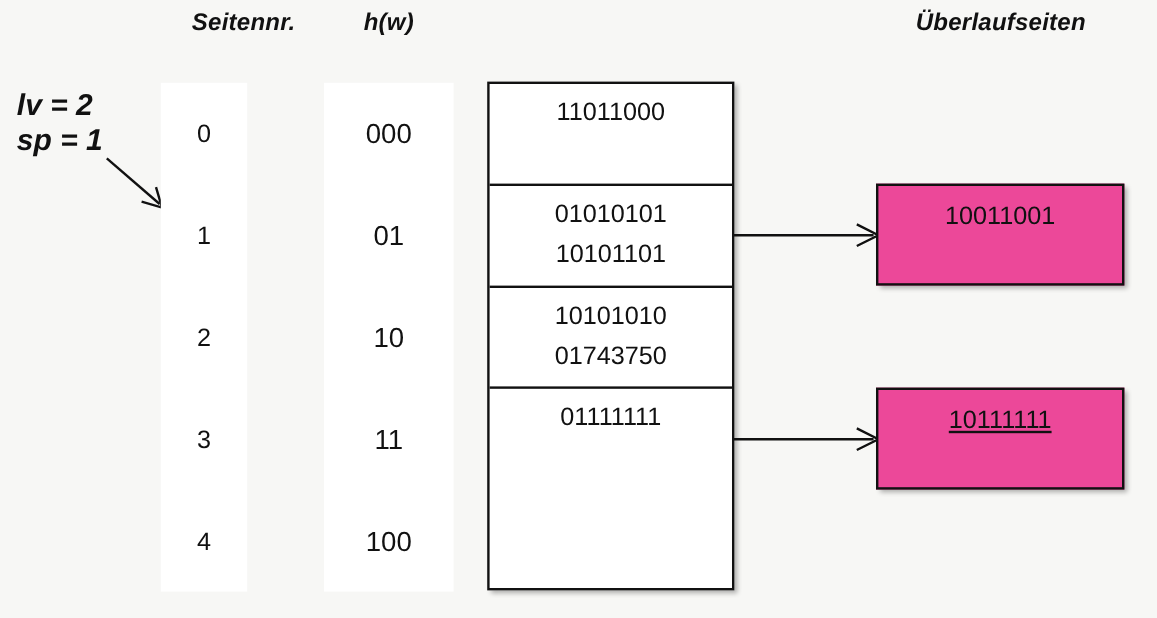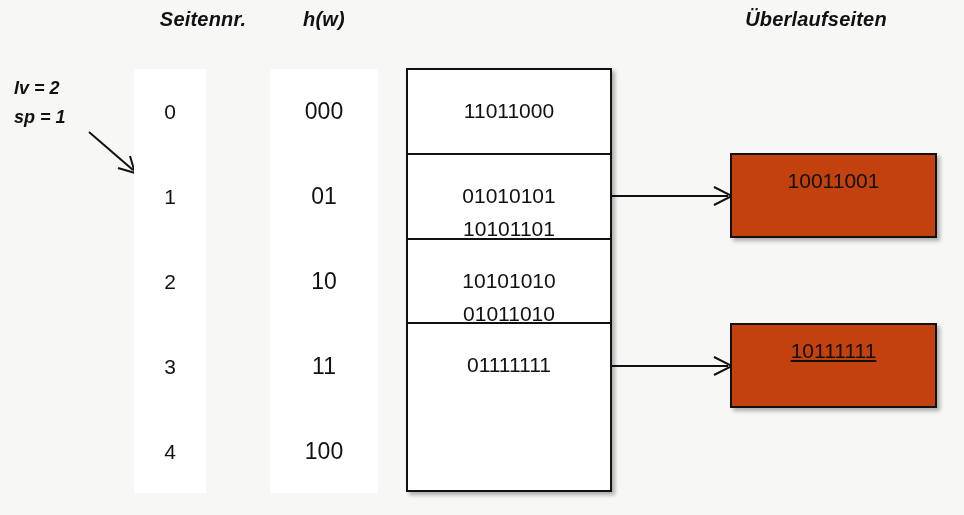--- a/index.html
+++ b/index.html
@@ -32,30 +32,30 @@
     font-weight: 600;
     font-size: 20px;
     letter-spacing: 0.2px;
     color: #111111;
     white-space: nowrap;
     text-align: center;
   }
   #hdr-seitennr { left: 118px; top: 8px; width: 170px; }
   #hdr-hw       { left: 268px; top: 8px; width: 112px; }
   #hdr-seiten   { left: 406px; top: 8px; width: 208px; }
-  #hdr-ueber    { left: 712px; top: 8px; width: 208px; font-style: italic; }
+  #hdr-ueber    { left: 730px; top: 8px; width: 208px; font-style: italic; }
 
   
   .param-block {
     position: absolute;
     left: 14px;
     top: 74px;
     font-style: italic;
     font-weight: 600;
-    font-size: 18px;
+    font-size: 25px;
     line-height: 29px;
     white-space: nowrap;
     color: #111111;
   }
 
   
   #sp-arrow {
     position: absolute;
     left: 85px;
     top: 128px;
@@ -92,38 +92,38 @@
     height: 424px;
     background: #ffffff;
     border: 2px solid #111111;
     box-sizing: border-box;
     box-shadow: 3px 3px 4px rgba(0,0,0,0.30);
   }
   .page-row {
     height: 84.8px;
     border-bottom: 2px solid #111111;
     box-sizing: border-box;
-    padding-top: 24px;
+    padding-top: 7px;
     text-align: center;
   }
   .page-row:last-child { border-bottom: none; }
   .page-line {
     font-size: 21px;
     line-height: 33px;
     color: #111111;
     white-space: nowrap;
   }
 
   
   .overflow-box {
     position: absolute;
     left: 730px;
     width: 207px;
     height: 85px;
-    background: #c2410c;
+    background: #ec4899;
     border: 2px solid #111111;
     box-sizing: border-box;
     box-shadow: 3px 3px 4px rgba(0,0,0,0.30);
     text-align: center;
   }
   #overflow-0 { top: 153px; }
   #overflow-1 { top: 323px; text-decoration: underline; }
   .overflow-text {
     display: block;
     margin-top: 12px;
@@ -184,21 +184,21 @@
       <div class="page-line">11011000</div>
     </div>
 
     <div class="page-row">
       <div class="page-line">01010101</div>
       <div class="page-line">10101101</div>
     </div>
 
     <div class="page-row">
       <div class="page-line">10101010</div>
-      <div class="page-line">01011010</div>
+      <div class="page-line">01743750</div>
     </div>
 
     <div class="page-row">
       <div class="page-line">01111111</div>
     </div>
 
 
   </div>
 
   <svg class="connector" id="connector-0" viewBox="0 0 124 24">

